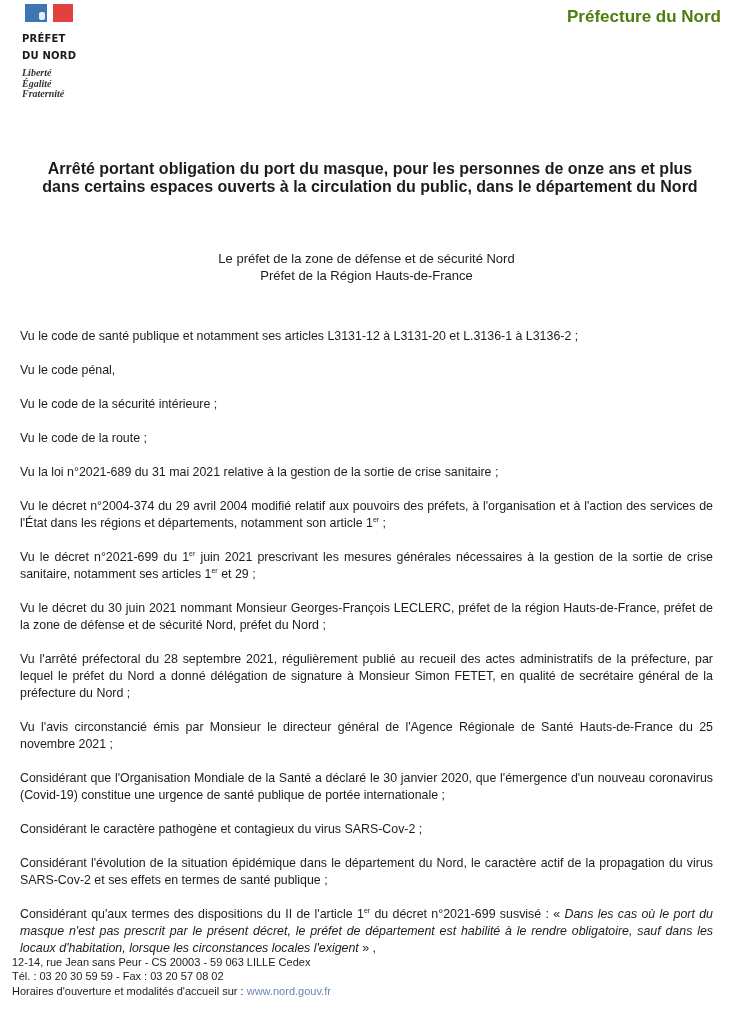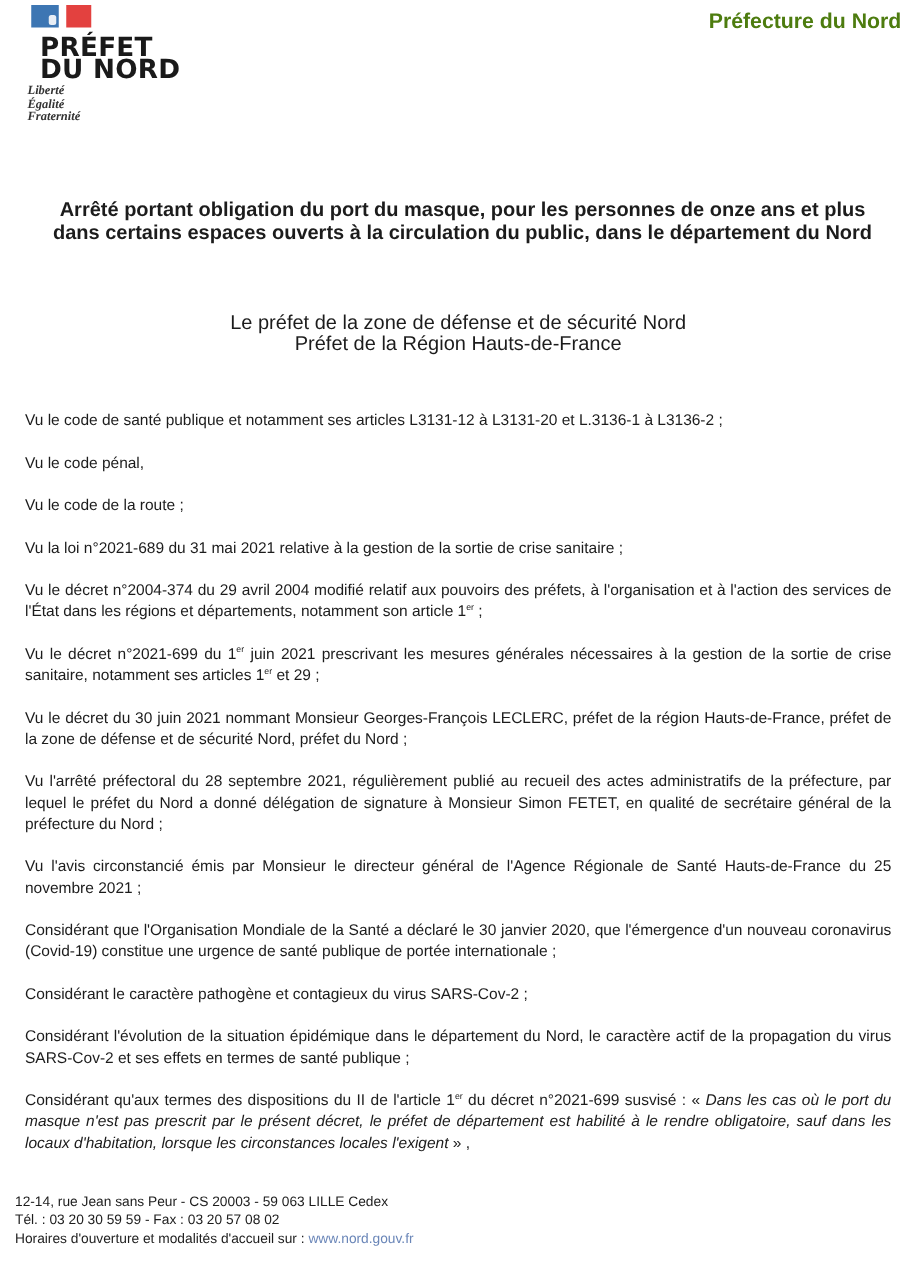--- a/index.html
+++ b/index.html
@@ -4,25 +4,25 @@
 <style>
   html, body { margin: 0; padding: 0; background: #ffffff; }
   body { width: 733px; height: 1024px; position: relative; overflow: hidden;
          font-family: "Liberation Sans", sans-serif; color: #1c1c1c; }
   .logo { position: absolute; left: 22px; top: 4px; }
   .flag { display: flex; width: 48px; height: 18px; margin-left: 3px; }
   .flag .blue { width: 22px; height: 18px; background: #3d76b3; position: relative; }
   .flag .blue::after { content: ""; position: absolute; right: 2px; bottom: 2px; width: 6px; height: 8px; background: #e8eef5; border-radius: 2px; }
   .flag .white { width: 6px; height: 18px; background: #ffffff; }
   .flag .red { width: 20px; height: 18px; background: #e3413f; }
-  .logo-title { font-family: "DejaVu Sans", sans-serif; font-weight: bold; font-size: 21px; line-height: 17px; margin-top: 8px; letter-spacing: 0.2px; color: #1a1a1a; margin-left: 10px; }
+  .logo-title { font-family: "DejaVu Sans", sans-serif; font-weight: bold; font-size: 10px; line-height: 17px; margin-top: 8px; letter-spacing: 0.2px; color: #1a1a1a; }
   .motto { font-family: "Liberation Serif", serif; font-style: italic; font-weight: bold; font-size: 10px; line-height: 10.5px; margin-top: 4px; color: #333; }
   .header-right { position: absolute; right: 12px; top: 7px; font-weight: bold; font-size: 17px; color: #4d7c0f; }
   .title { position: absolute; left: 30px; width: 680px; top: 160px; text-align: center; font-weight: bold; font-size: 16px; line-height: 18px; }
-  .prefect { position: absolute; left: 0; width: 733px; top: 250px; text-align: center; font-size: 16px; line-height: 17px; }
+  .prefect { position: absolute; left: 0; width: 733px; top: 250px; text-align: center; font-size: 13px; line-height: 17px; }
   .body { position: absolute; left: 20px; width: 693px; top: 328px; font-size: 12.4px; line-height: 17px; }
   .body p { margin: 0 0 17px 0; text-align: justify; }
   .body p.left { text-align: left; }
   sup { font-size: 7px; line-height: 0; }
   .footer { position: absolute; left: 12px; top: 955px; font-size: 11px; line-height: 14.3px; }
   .link { color: #6a86b8; cursor: pointer; }
   em { font-style: italic; }
 </style>
 </head>
 <body>
@@ -49,20 +49,21 @@
 <div class="title">Arrêté portant obligation du port du masque, pour les personnes de onze ans et plus dans certains espaces ouverts à la circulation du public, dans le département du Nord</div>
 
 <div class="prefect">
   <div>Le préfet de la zone de défense et de sécurité Nord</div>
   <div>Préfet de la Région Hauts-de-France</div>
 </div>
 
 <div class="body">
   <p class="left">Vu le code de santé publique et notamment ses articles L3131-12 à  L3131-20 et  L.3136-1 à L3136-2 ;</p>
   <p class="left">Vu le code pénal,</p>
+  <p class="left">Vu le code de la sécurité intérieure ;</p>
   <p class="left">Vu le code de la route ;</p>
   <p class="left">Vu la loi n°2021-689 du 31 mai 2021 relative à la gestion de la sortie de crise sanitaire ;</p>
   <p><span>Vu le décret n°2004-374 du 29 avril 2004 modifié relatif aux pouvoirs des préfets, à l'organisation et à l'action des services de l'État dans les régions et départements, notamment son article 1</span><sup>er</sup><span> ;</span></p>
   <p><span>Vu le décret n°2021-699 du 1</span><sup>er</sup><span> juin 2021 prescrivant les mesures générales nécessaires à la gestion de la sortie de crise sanitaire, notamment ses articles 1</span><sup>er</sup><span> et 29 ;</span></p>
   <p>Vu le décret du 30 juin 2021 nommant Monsieur Georges-François LECLERC, préfet de la région Hauts-de-France, préfet de la zone de défense et de sécurité Nord, préfet du Nord ;</p>
   <p>Vu l'arrêté préfectoral du 28 septembre 2021, régulièrement publié au recueil des actes administratifs de la préfecture, par lequel le préfet du Nord a donné délégation de signature à Monsieur Simon FETET, en qualité de secrétaire général de la préfecture du Nord ;</p>
   <p>Vu l'avis circonstancié émis par Monsieur le directeur général de l'Agence Régionale de Santé Hauts-de-France du 25 novembre 2021 ;</p>
   <p>Considérant que l'Organisation Mondiale de la Santé a déclaré le 30 janvier 2020, que l'émergence d'un nouveau coronavirus (Covid-19) constitue une urgence de santé publique de portée internationale ;</p>
   <p class="left">Considérant le caractère pathogène et contagieux du virus SARS-Cov-2 ;</p>
   <p>Considérant l'évolution de la situation épidémique dans le département du Nord, le caractère actif de la propagation du virus SARS-Cov-2 et ses effets en termes de santé publique ;</p>

